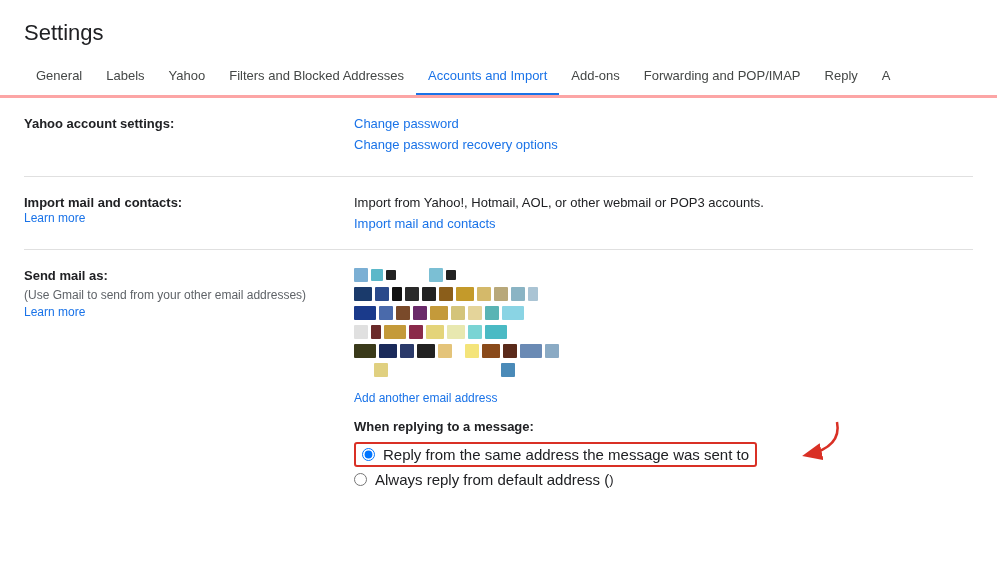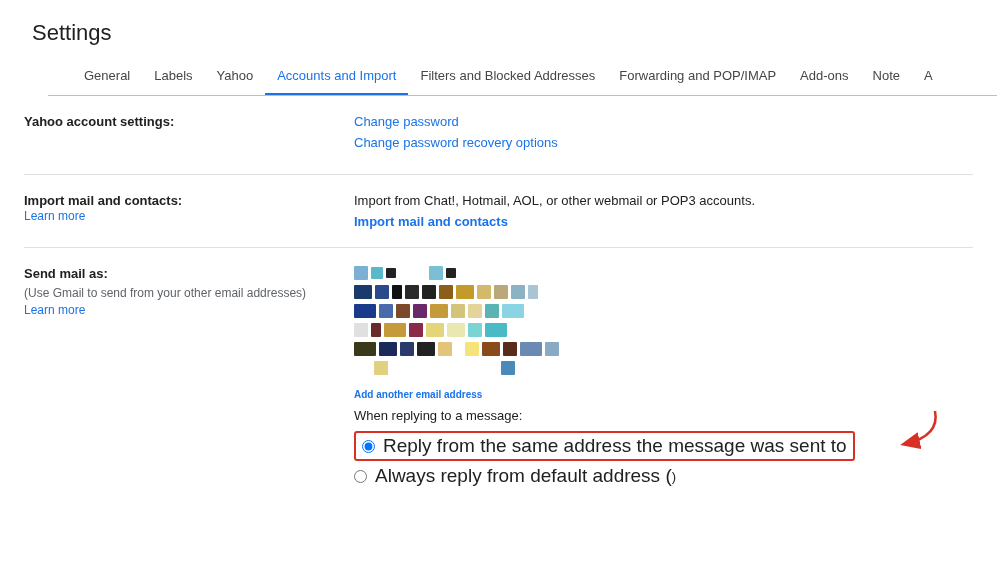--- a/index.html
+++ b/index.html
@@ -9,28 +9,27 @@
       color: #202124;
       background: #fff;
       width: 997px;
       min-height: 569px;
       overflow-x: hidden;
     }
     .page-title {
       font-size: 22px;
       font-weight: normal;
       color: #202124;
-      padding: 20px 24px 12px 32px;
+      padding: 20px 24px 12px 24px;
     }
     .tabs-bar {
       display: flex;
-      border-bottom: 1px solid #fca5a5;
+      border-bottom: 3px solid #fca5a5;
       padding: 0 24px;
       overflow: hidden;
-      margin-left: 48px;
     }
     .tab-item {
       padding: 10px 12px;
       font-size: 13px;
       color: #444746;
       cursor: pointer;
       white-space: nowrap;
       text-decoration: none;
       border-bottom: 3px solid transparent;
       margin-bottom: -1px;
@@ -86,59 +85,59 @@
       cursor: pointer;
     }
     .content-text {
       font-size: 13px;
       color: #202124;
       margin-bottom: 6px;
     }
     .content-bold-link {
       color: #1a73e8;
       text-decoration: none;
-      font-weight: bold;
+      font-weight: normal;
       font-size: 13px;
       cursor: pointer;
     }
     
     .color-grid {
       display: flex;
       flex-direction: column;
       gap: 3px;
       margin-bottom: 12px;
     }
     .add-email-link {
       color: #1a73e8;
-      font-size: 10px;
-      font-weight: 700;
+      font-size: 12px;
+      font-weight: 400;
       text-decoration: none;
       display: block;
-      margin-bottom: 8px;
+      margin-bottom: 14px;
       cursor: pointer;
     }
     .reply-section-label {
-      font-weight: normal;
+      font-weight: bold;
       font-size: 13px;
       color: #202124;
       margin-bottom: 8px;
     }
     .radio-option {
       display: flex;
       align-items: center;
       margin-bottom: 4px;
       font-size: 13px;
       color: #202124;
     }
     .radio-option input[type="radio"] {
       margin-right: 8px;
       cursor: pointer;
     }
     .radio-option-text {
-      font-size: 19px;
+      font-size: 15px;
     }
     .note-text {
       font-size: 12px;
       color: #5f6368;
       margin-top: 6px;
     }
     .note-link {
       color: #1a73e8;
       text-decoration: none;
     }
@@ -162,25 +161,25 @@
   </style>
 </head>
 <body>
 
 <h1 class="page-title">Settings</h1>
 
 <div class="tabs-bar">
   <a class="tab-item">General</a>
   <a class="tab-item">Labels</a>
   <a class="tab-item">Yahoo</a>
+  <a class="tab-item">Filters and Blocked Addresses</a>
   <a class="tab-item active">Accounts and Import</a>
-  <a class="tab-item">Filters and Blocked Addresses</a>
+  <a class="tab-item">Add-ons</a>
   <a class="tab-item">Forwarding and POP/IMAP</a>
-  <a class="tab-item">Add-ons</a>
-  <a class="tab-item">Note</a>
+  <a class="tab-item">Reply</a>
   <a class="tab-item">A</a>
 </div>
 
 <div class="settings-content">
 
   <div class="settings-row">
     <div class="row-label">
       <span class="row-label-title">Yahoo account settings:</span>
     </div>
     <div class="row-content">
@@ -188,21 +187,21 @@
       <a class="content-link">Change password recovery options</a>
     </div>
   </div>
 
   <div class="settings-row">
     <div class="row-label">
       <div class="row-label-title">Import mail and contacts:</div>
       <a class="row-label-link">Learn more</a>
     </div>
     <div class="row-content">
-      <div class="content-text">Import from Chat!, Hotmail, AOL, or other webmail or POP3 accounts.</div>
+      <div class="content-text">Import from Yahoo!, Hotmail, AOL, or other webmail or POP3 accounts.</div>
       <a class="content-bold-link">Import mail and contacts</a>
     </div>
   </div>
 
   <div class="settings-row">
     <div class="row-label">
       <div class="row-label-title">Send mail as:</div>
       <div class="row-label-sub">(Use Gmail to send from your other email addresses)</div>
       <a class="row-label-link">Learn more</a>
     </div>

